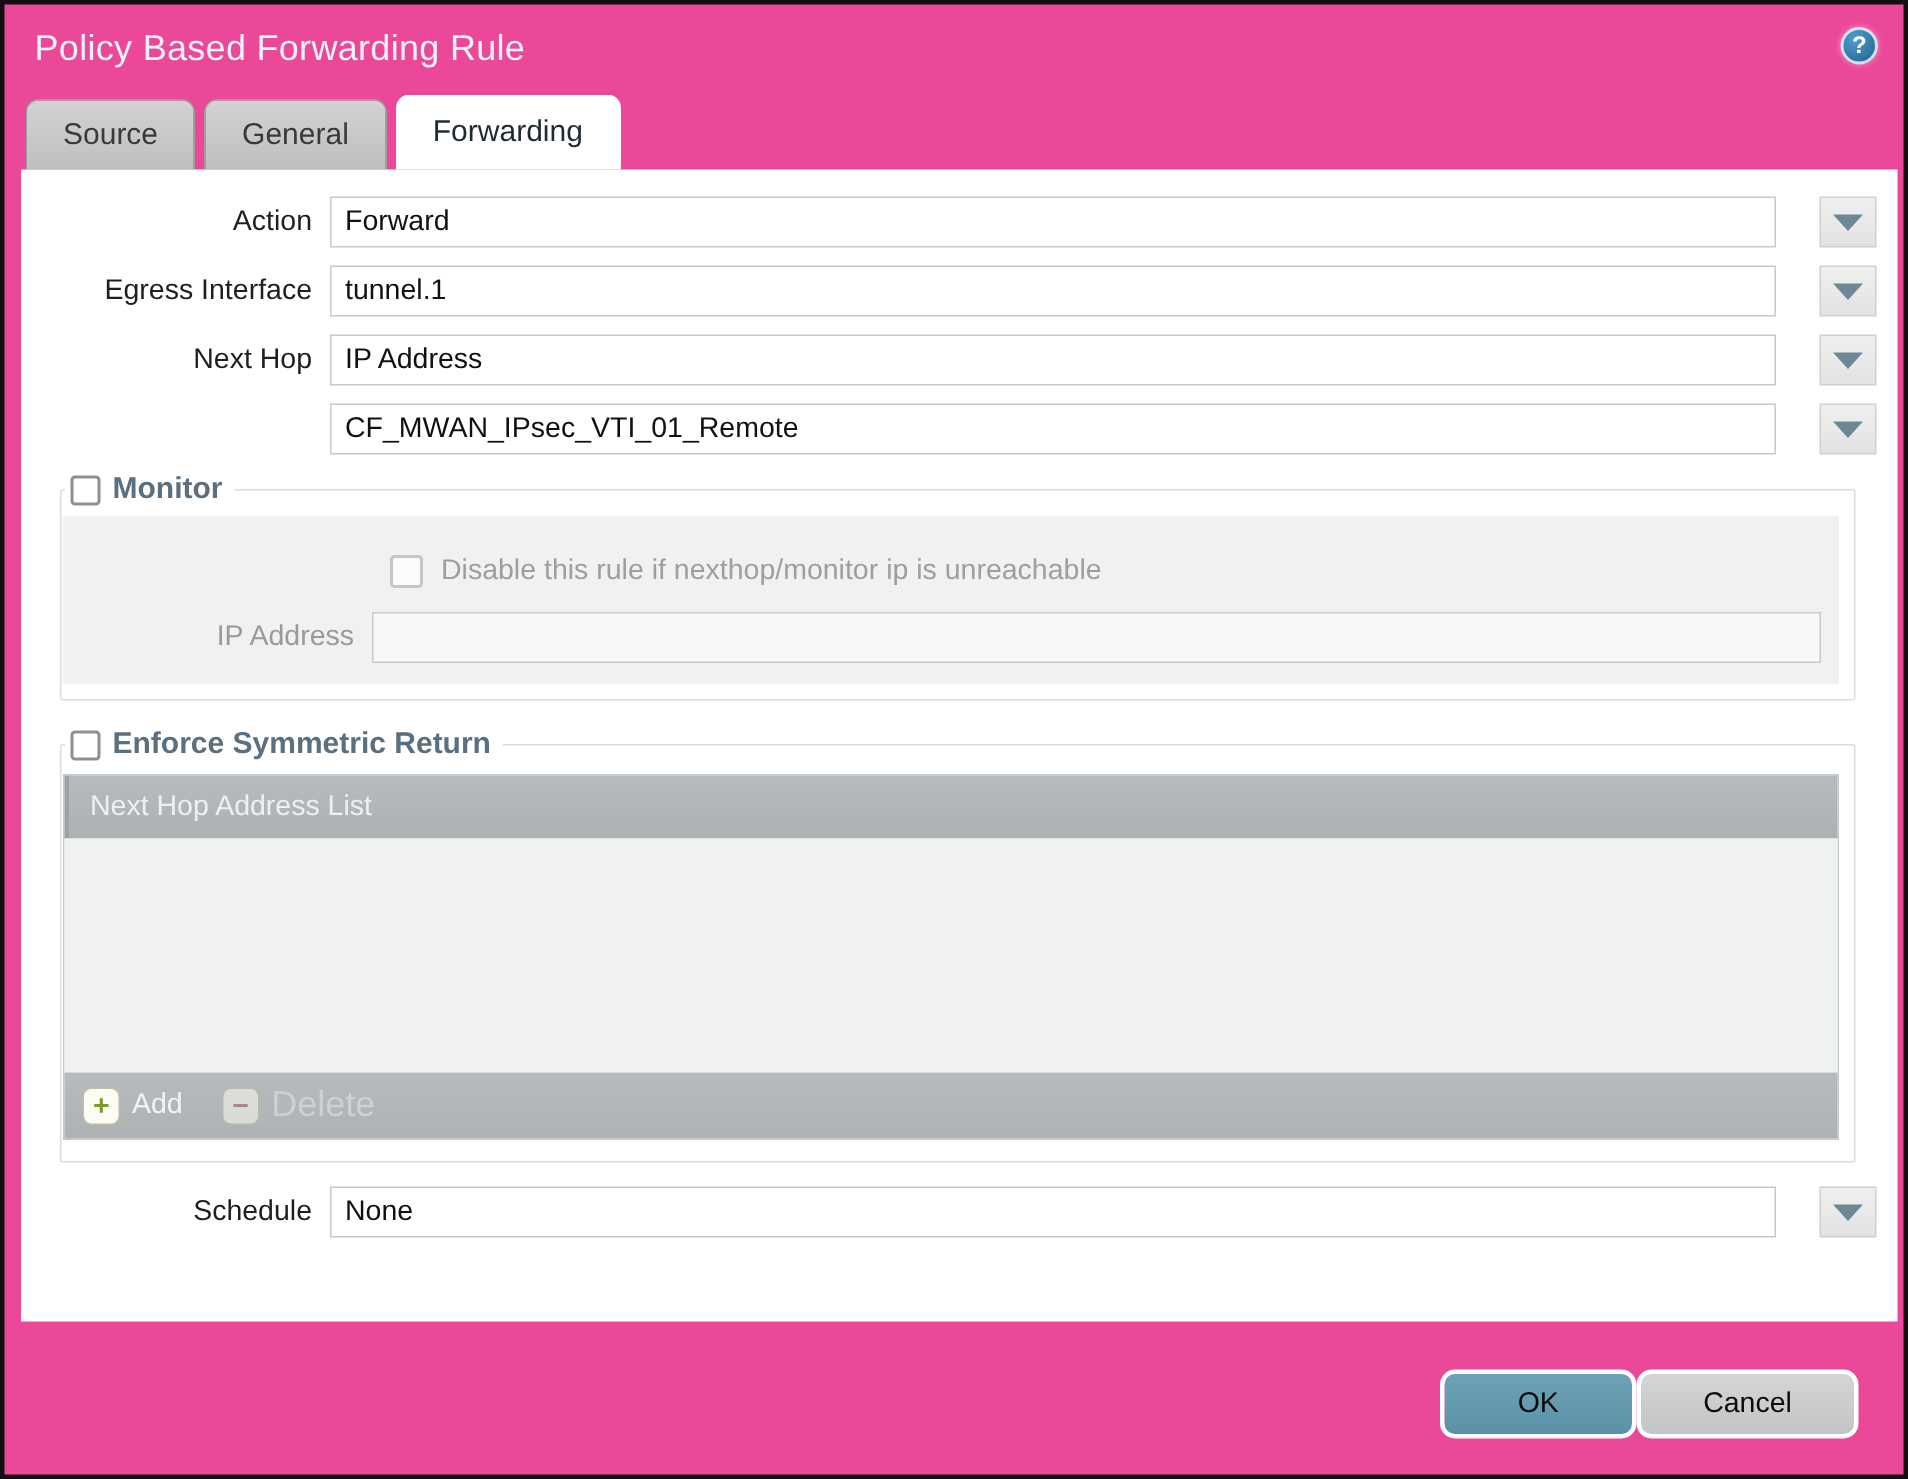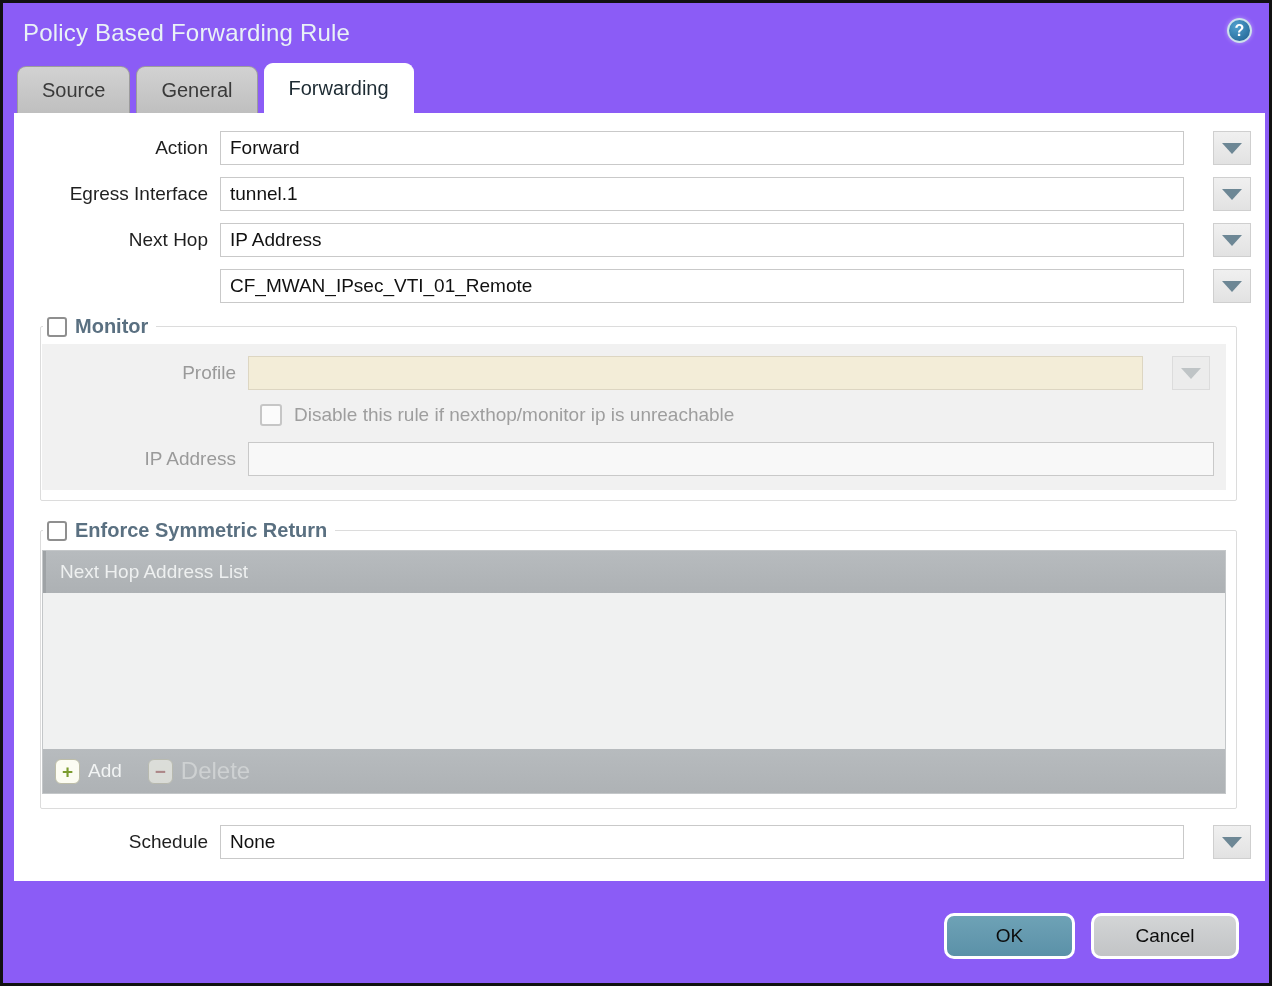--- a/index.html
+++ b/index.html
@@ -1,18 +1,18 @@
 <!DOCTYPE html>
 <html><head>
 <meta charset="utf-8">
 <style>
   * { box-sizing: border-box; margin: 0; padding: 0; }
   html,body { width:1272px; height:986px; }
   body { font-family:"Liberation Sans", sans-serif; background:#000; position:relative; }
-  .frame { position:absolute; inset:0; border:3px solid #111; background:#8b5cf6; overflow:hidden; }
+  .frame { position:absolute; inset:0; border:3px solid #111; background:#ec4899; overflow:hidden; }
 
   
   .titlebar { height:60px; display:flex; align-items:center; padding:0 20px; position:relative; }
   .title { color:#e9f2f6; font-size:24px; letter-spacing:0.2px; }
   .help-badge { position:absolute; top:15px; right:17px; width:25px; height:25px; border-radius:50%;
     background:radial-gradient(circle at 35% 30%, #4fa0cf, #1f5f8e); border:2px solid #cfe2ec;
     color:#fff; font-size:16px; font-weight:bold; text-align:center; line-height:22px; cursor:pointer;
     box-shadow:0 0 4px rgba(255,255,255,.4); }
 
   
@@ -61,21 +61,21 @@
     display:flex; align-items:center; justify-content:center; font-size:19px; font-weight:bold; line-height:1; }
   .tool-btn.add .ico { color:#7b9b2f; }
   .tool-btn.add .t { font-size:19px; color:#f2f4f4; }
   .tool-btn.del { cursor:default; }
   .tool-btn.del .ico { color:#a86060; opacity:.55; }
   .tool-btn.del .t { font-size:24px; color:#ced1d2; }
 
   .sched { margin-top:16px; }
 
   
-  .footer { position:absolute; right:30px; bottom:24px; display:flex; gap:16px; }
+  .footer { position:absolute; right:30px; bottom:24px; display:flex; }
   .btn { height:46px; border-radius:10px; border:3px solid #fff; font-size:19px; color:#0c0c0c;
     font-family:"Liberation Sans", sans-serif; cursor:pointer; }
   .btn.ok { width:131px; background:linear-gradient(#6ea2b6,#5b91a8); }
   .btn.cancel { width:148px; background:linear-gradient(#d3d5d6,#c2c4c6); }
 </style>
 </head>
 <body>
 
 <div class="frame">
 
@@ -131,29 +131,20 @@
           </span>
       </span>
     </div>
 
     <fieldset>
       <legend>
         <span class="cb"></span>
         <span class="cap">Monitor</span>
       </legend>
       <div class="panel">
-        <div class="row">
-          <span class="lbl">Profile</span>
-          <span class="fieldwrap" style="margin-right:16px;">
-            <input class="beige" disabled="" value="" style="">
-            <span class="dd-btn disabled">
-                <span class="tri"></span>
-              </span>
-          </span>
-        </div>
         <div class="cb-row">
           <span class="cb-dis"></span>
           <span class="txt">Disable this rule if nexthop/monitor ip is unreachable</span>
         </div>
         <div class="row" style="margin-bottom:0;">
           <span class="lbl">IP Address</span>
           <span class="fieldwrap" style="margin-right:12px;">
             <input class="dis-input" disabled="" value="" style="">
           </span>
         </div>

